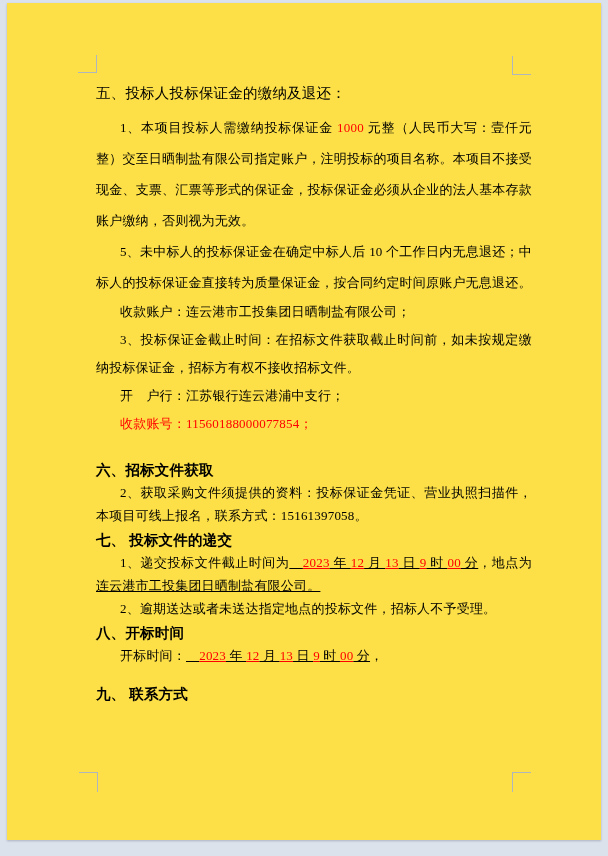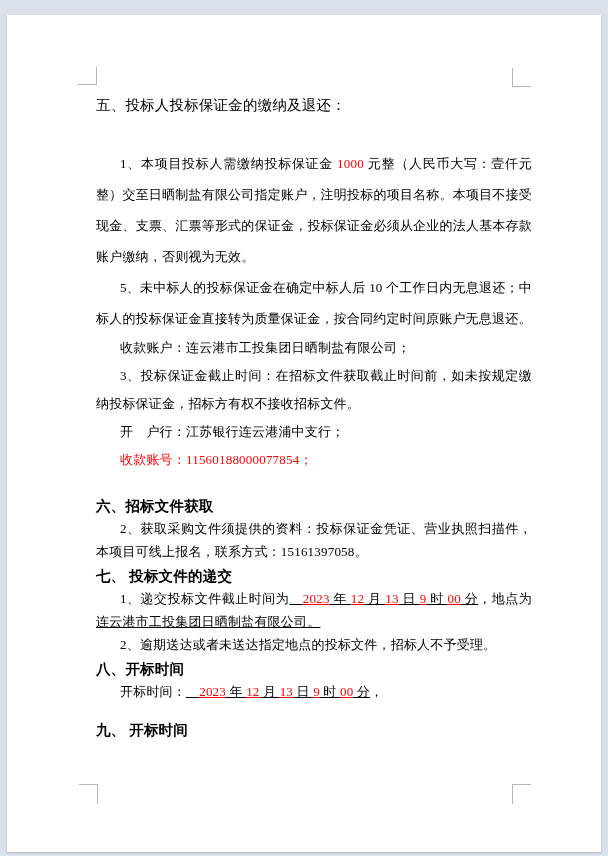--- a/index.html
+++ b/index.html
@@ -2,22 +2,22 @@
 <html><head>
 <meta charset="utf-8">
 <style>
   html, body { margin:0; padding:0; }
   body {
     width:608px; height:856px; position:relative; overflow:hidden;
     background:#dce2ec;
     font-family:"Liberation Serif","DejaVu Serif",serif;
   }
   .page {
-    position:absolute; left:7px; top:15px; width:594px; height:837px;
-    background:#ffffff;
+    position:absolute; left:7px; top:3px; width:594px; height:837px;
+    background:#fde047;
     box-shadow:0 1px 2px rgba(110,120,140,.45);
   }
   .mark { position:absolute; }
   .mark.tl { left:71px;  top:52px;  width:18px; height:17px;
              border-right:1px solid #b0b6be; border-bottom:1px solid #b0b6be; }
   .mark.tr { left:505px; top:53px;  width:18px; height:18px;
              border-left:1px solid #b0b6be;  border-bottom:1px solid #b0b6be; }
   .mark.bl { left:72px;  top:769px; width:18px; height:19px;
              border-top:1px solid #b0b6be;   border-right:1px solid #b0b6be; }
   .mark.br { left:505px; top:769px; width:18px; height:19px;
@@ -28,21 +28,21 @@
   }
   .content p { margin:0; }
   p.hd  { font-size:14.5px; font-weight:bold; line-height:22px;margin-top:21px; }
   p.hd.plain { font-weight:normal; }
   p.h5  { margin-top:8px; }
   p.ind { text-indent:24px; }
   p.jst { text-align:justify; }
   p.lh31 { line-height:31px; }
   p.lh28 { line-height:28px; }
   p.lh23 { line-height:23px; }
-  p.p1  { margin-top:32px; }
+  p.p1  { margin-top:8px; }
   p.h7, p.h8 { margin-top:2px; }
   p.h9  { margin-top:16px; }
   .red  { color:#ff0000; }
   .u    { text-decoration:underline; }
 </style>
 </head>
 <body>
 
 <div class="page">
   <div class="mark tl"></div>
@@ -75,16 +75,16 @@
 
     <p class="lh23 ind jst"><span>1、递交投标文件截止时间为</span><span class="u">　</span><span class="red u">2023</span><span class="u"> 年 </span><span class="red u">12</span><span class="u"> 月 </span><span class="red u">13</span><span class="u"> 日 </span><span class="red u">9</span><span class="u"> 时 </span><span class="red u">00</span><span class="u"> 分</span><span>，地点为</span><span class="u">连云港市工投集团日晒制盐有限公司。</span></p>
 
     <p class="lh23 ind jst">2、逾期送达或者未送达指定地点的投标文件，招标人不予受理。</p>
 
     <p class="hd h8">八、开标时间</p>
 
     <p class="lh23 ind"><span>开标时间：</span><span class="u">　</span><span class="red u">2023</span><span class="u"> 年 </span><span class="red u">12</span><span class="u"> 月 </span><span class="red u">13</span><span class="u"> 日 </span><span class="red u">9</span><span class="u"> 时 </span><span class="red u">00</span><span class="u"> 分</span><span>，</span></p>
 
 
-    <p class="hd h9">九、 开标时间</p>
+    <p class="hd h9">九、 联系方式</p>
 
   </div>
 </div>
 
 </body></html>

